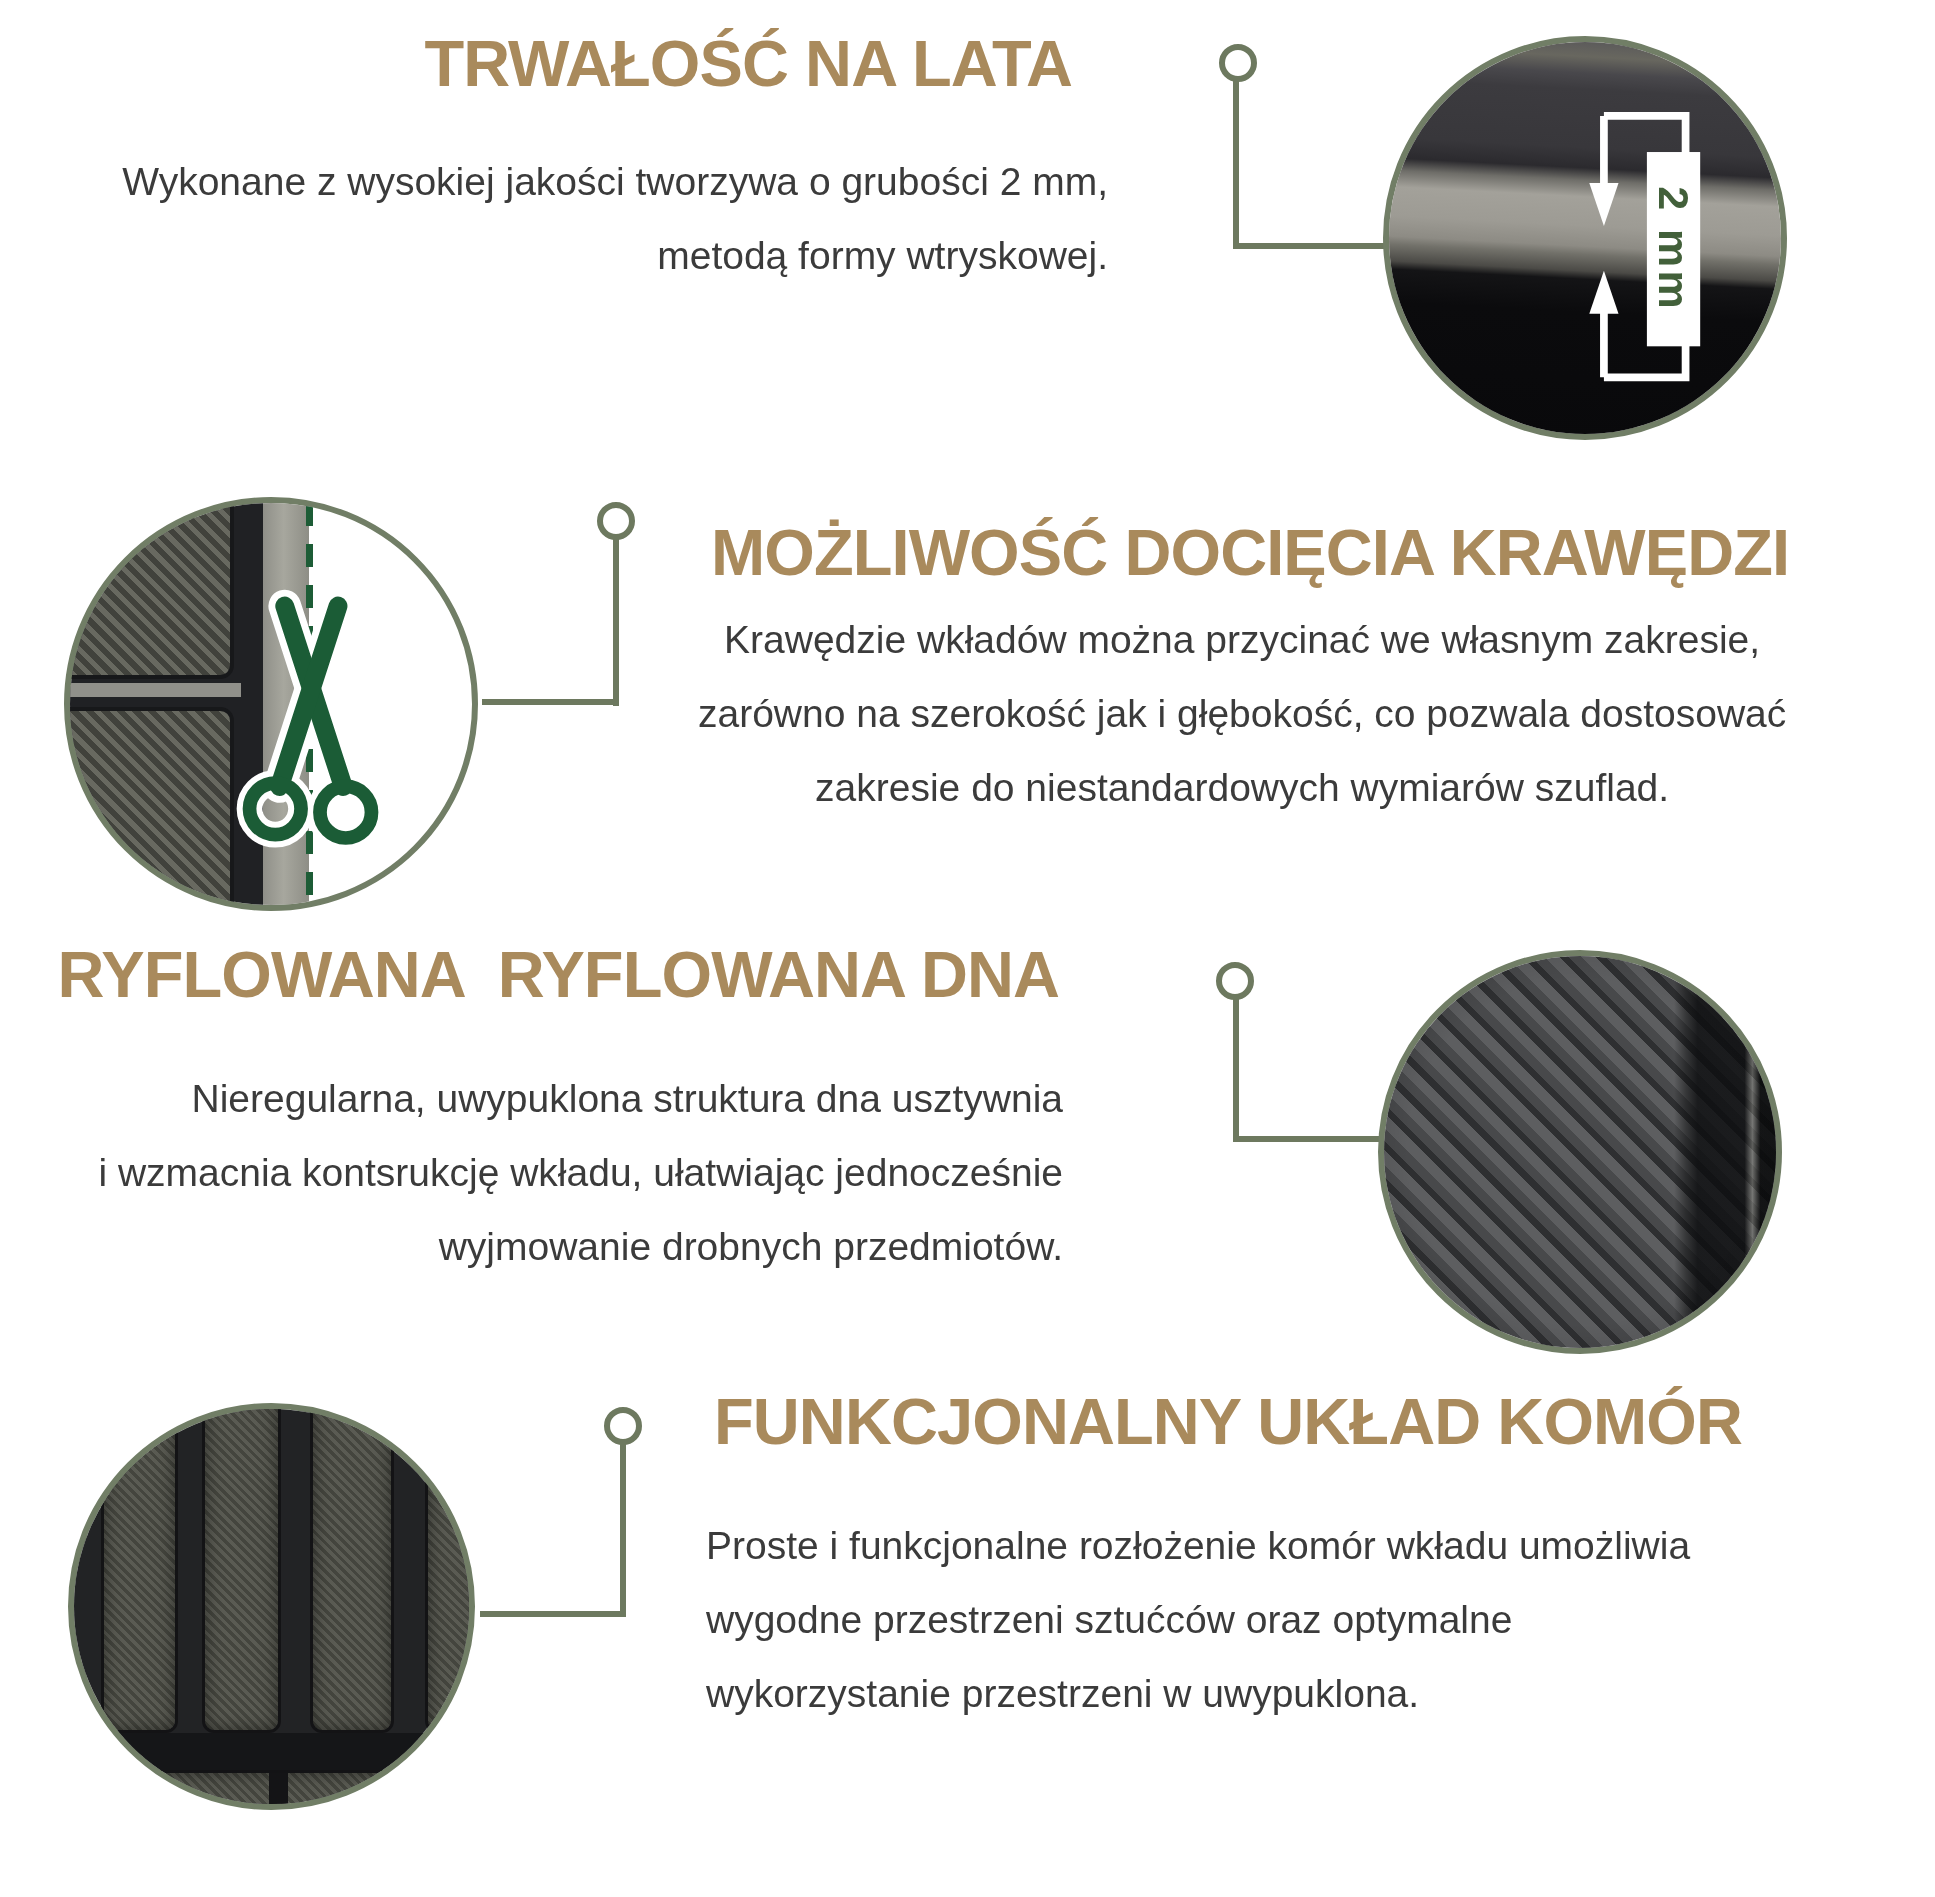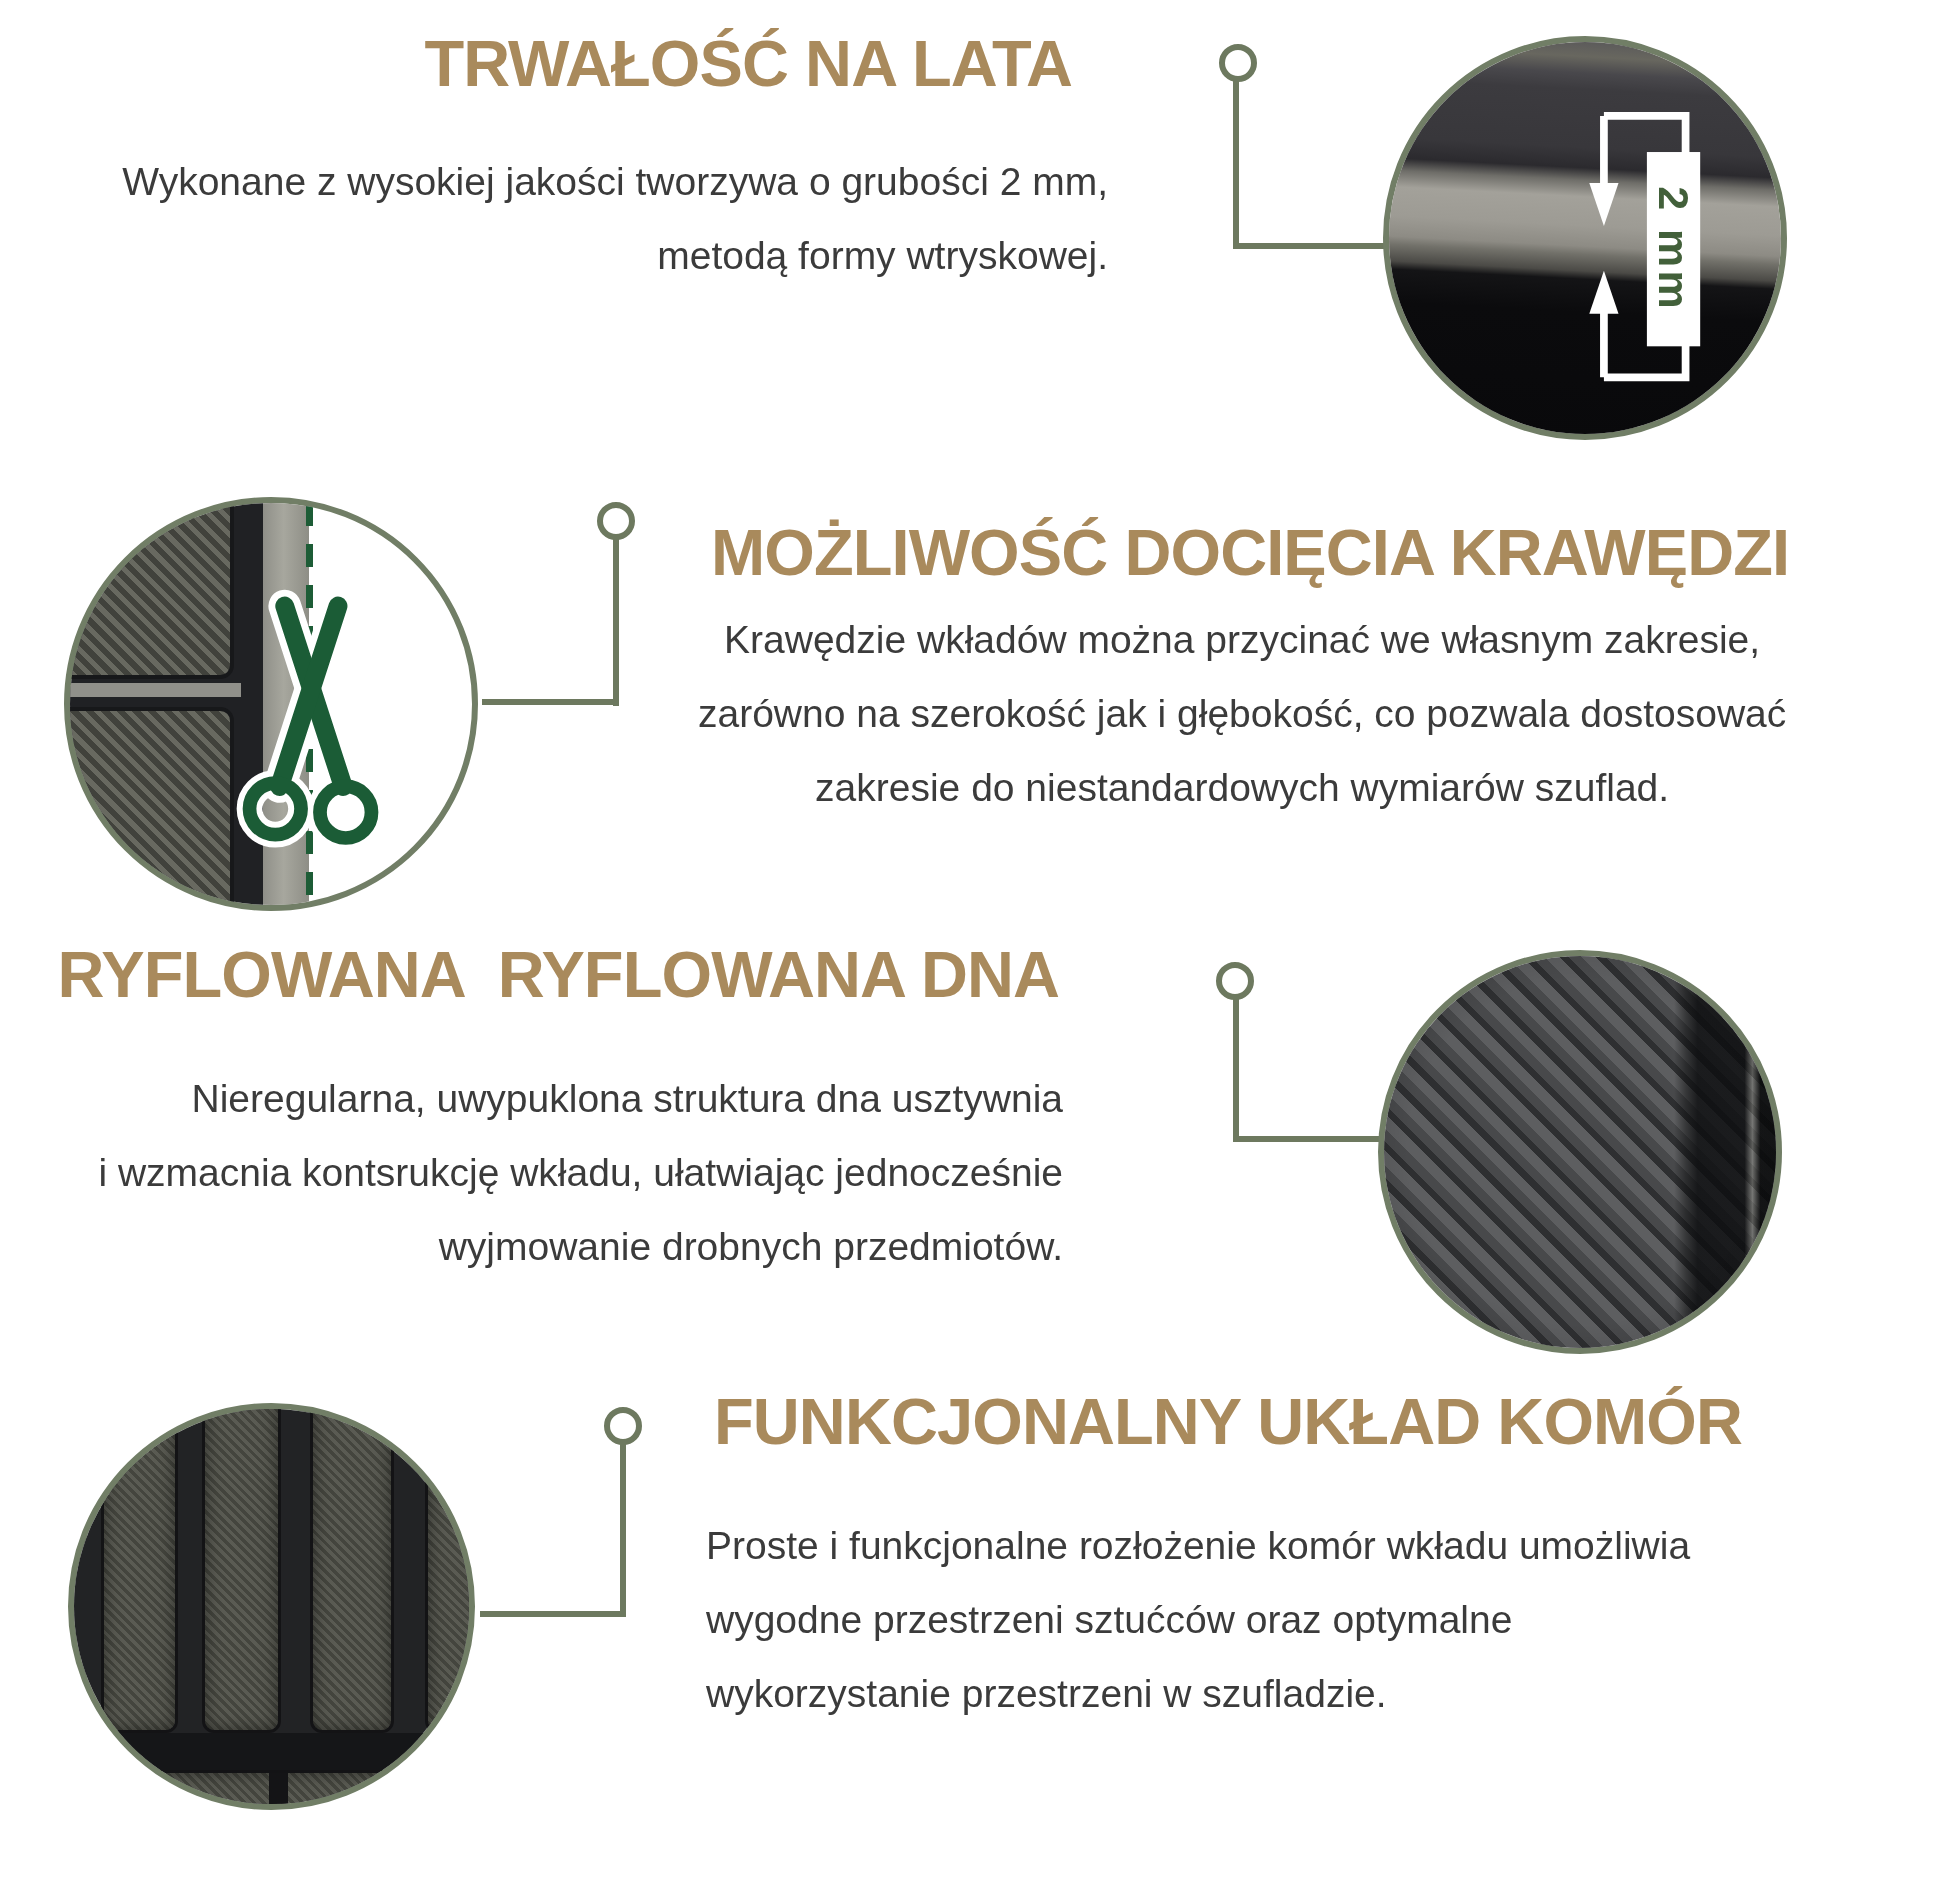--- a/index.html
+++ b/index.html
@@ -159,17 +159,17 @@
 
   <div class="ring" style="left:604px;top:1407px;"></div>
   <div class="cline" style="left:620px;top:1442px;width:6px;height:175px;"></div>
   <div class="cline" style="left:480px;top:1611px;width:146px;height:6px;"></div>
 
   <div class="title" style="left:714px;top:1389px;">FUNKCJONALNY UKŁAD KOMÓR</div>
 
   <div class="bodyblock" style="left:706px;top:1509px;">
     <div class="bodyline">Proste i funkcjonalne rozłożenie komór wkładu umożliwia</div>
     <div class="bodyline">wygodne przestrzeni sztućców oraz optymalne</div>
-    <div class="bodyline">wykorzystanie przestrzeni w szufladzie.</div>
+    <div class="bodyline">wykorzystanie przestrzeni w uwypuklona.</div>
   </div>
 
 </div>
 
 
 </body></html>

